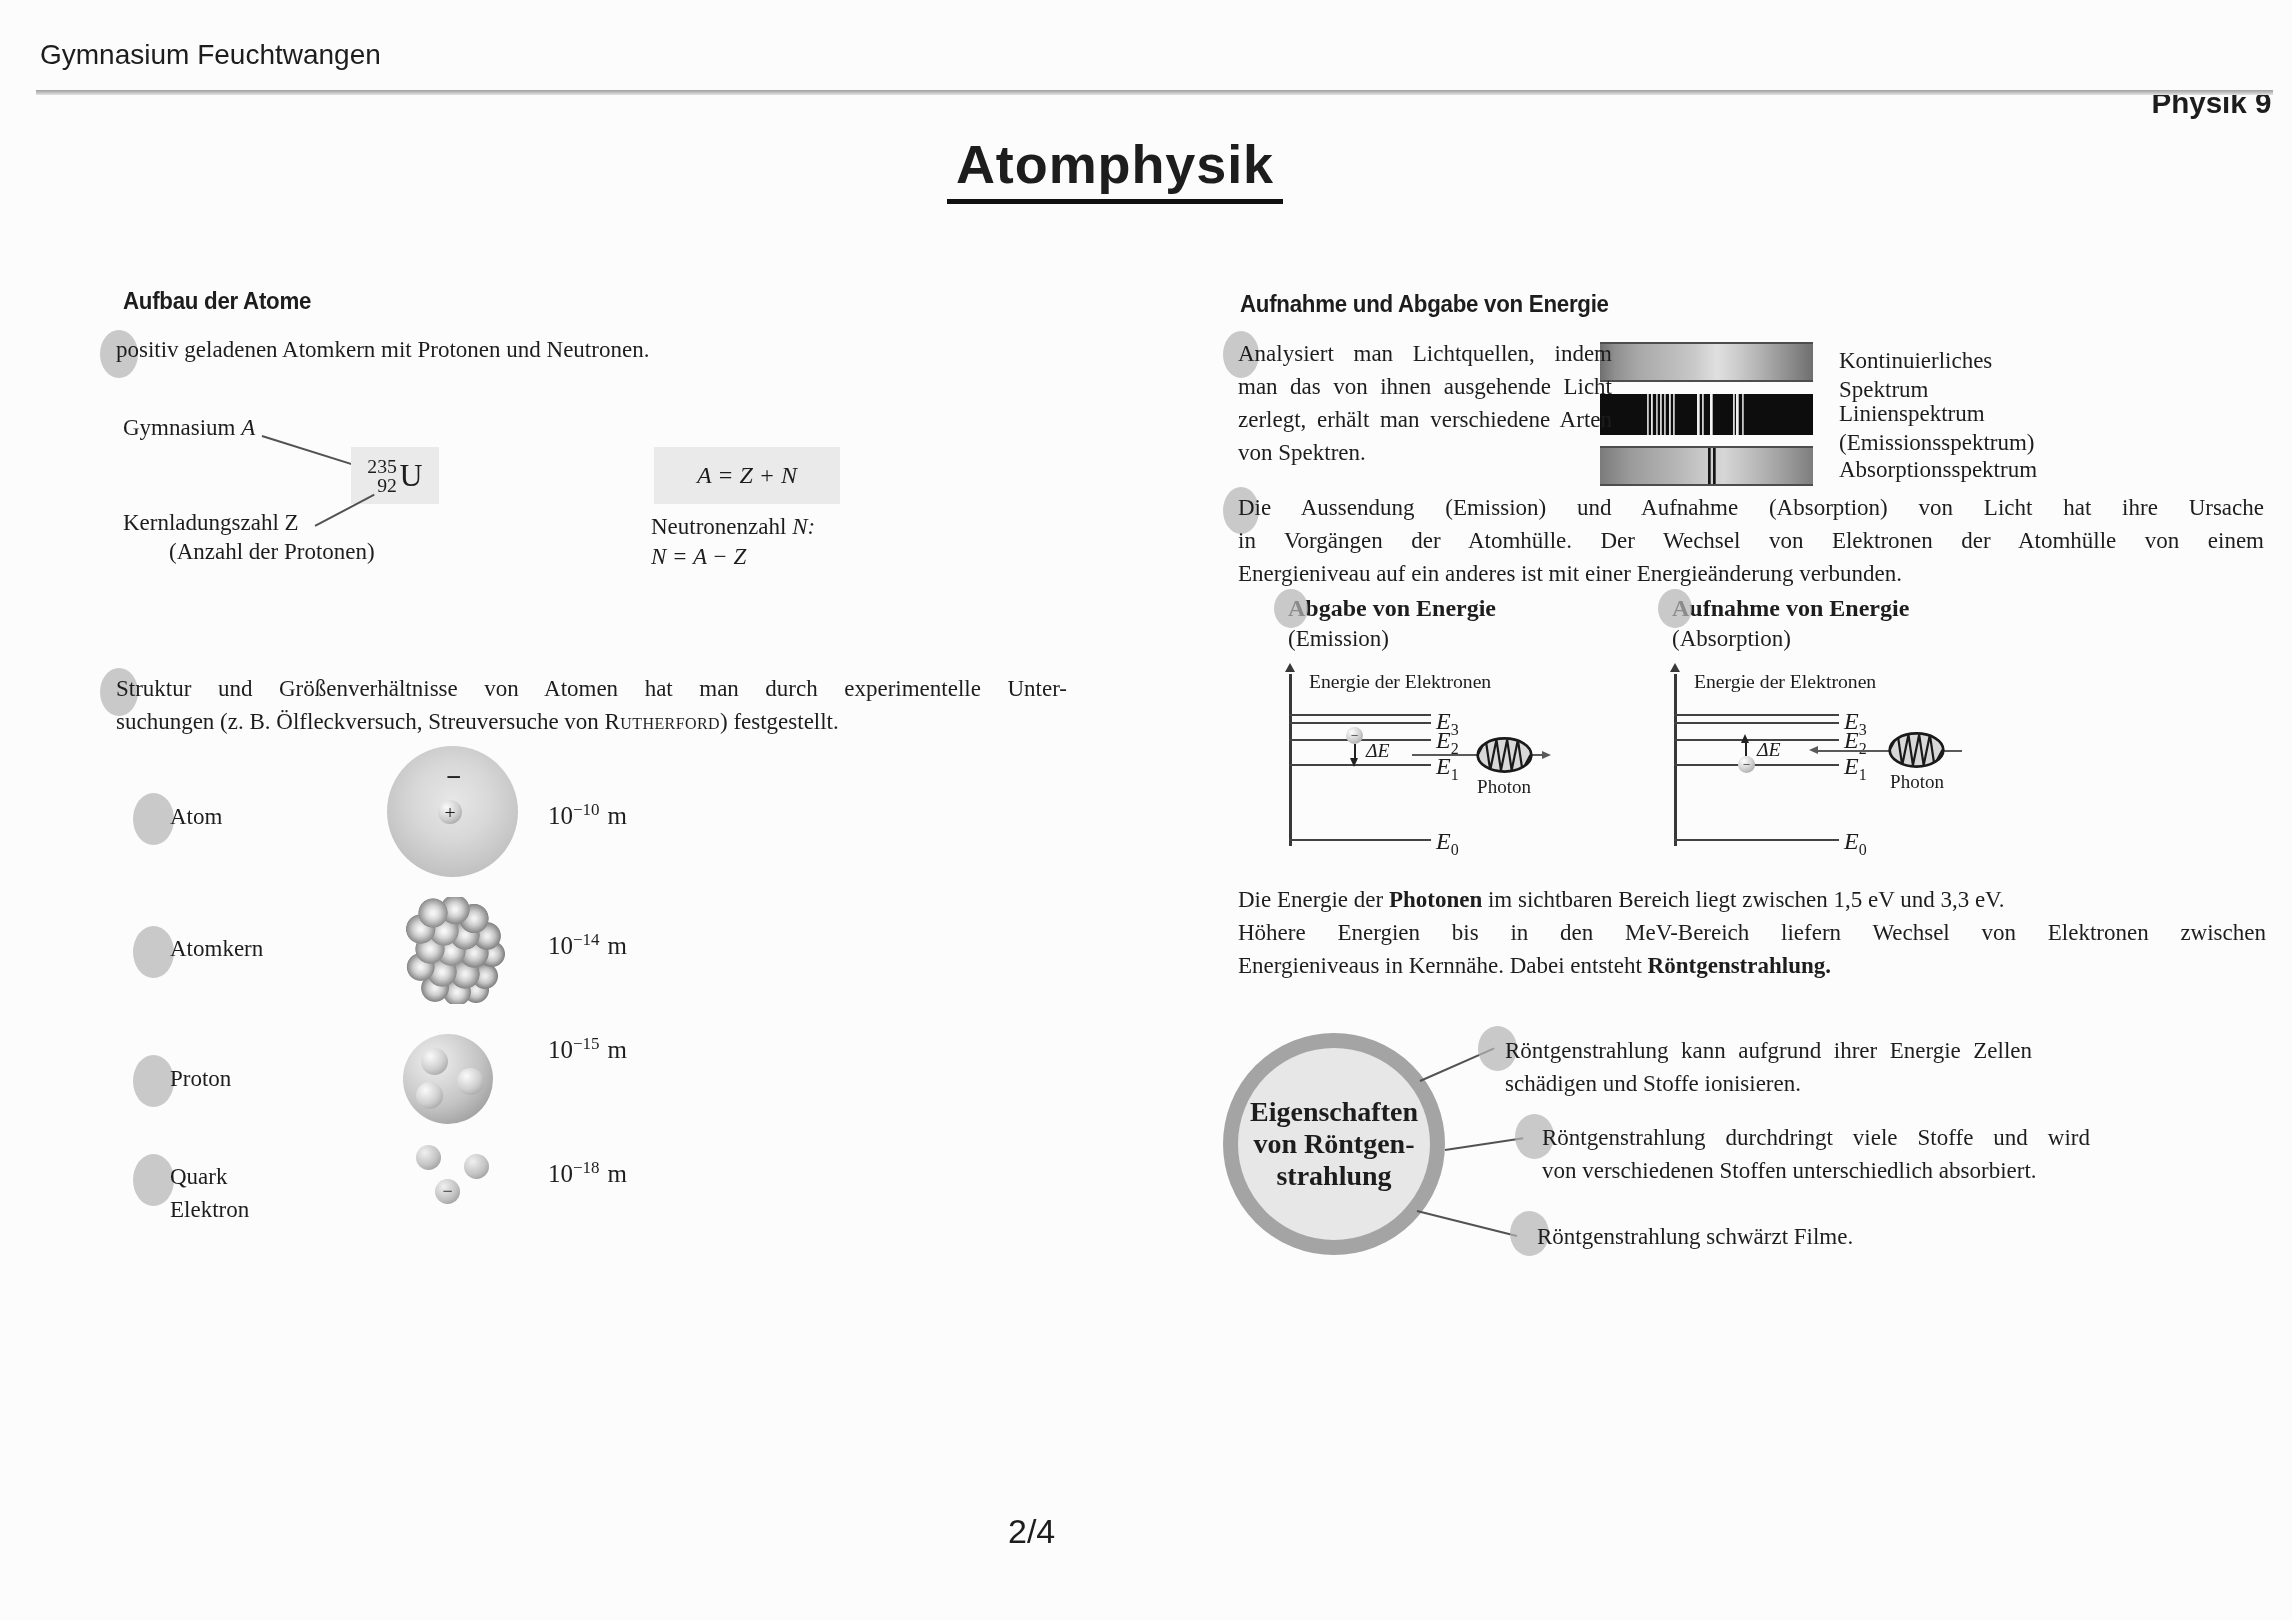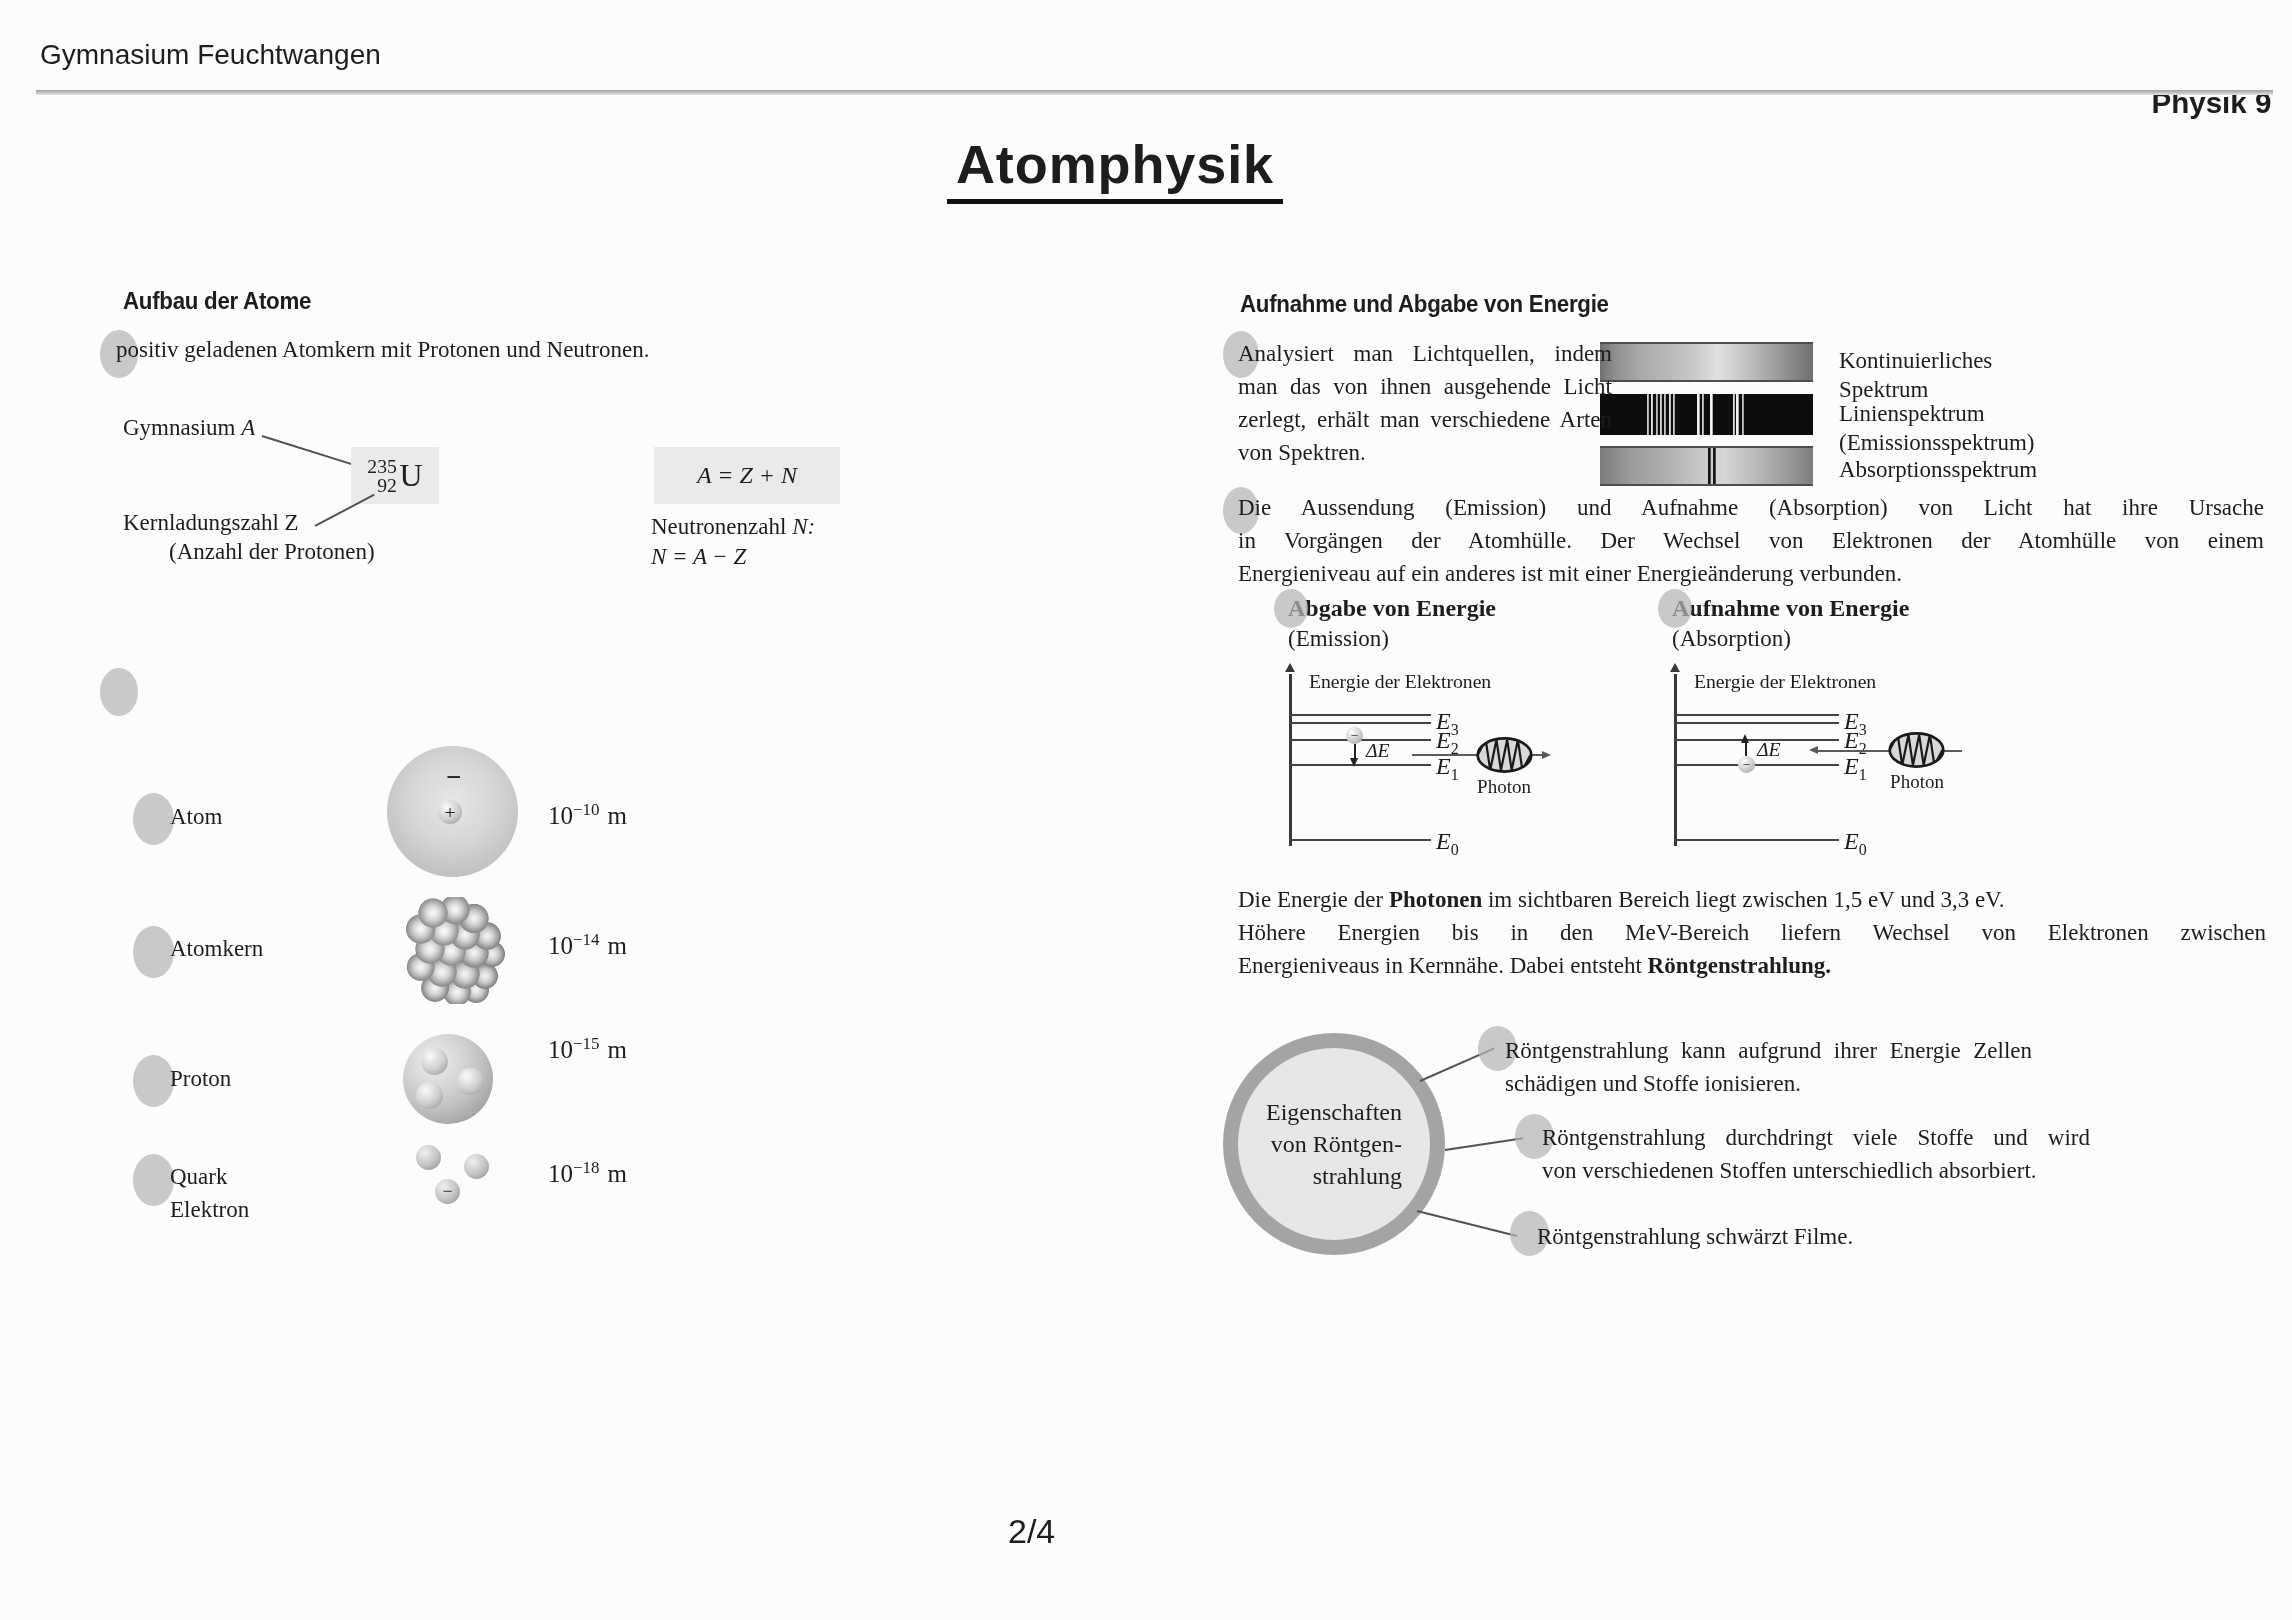--- a/index.html
+++ b/index.html
@@ -96,21 +96,21 @@
   .head-down{position:absolute;width:0;height:0;border-left:4.5px solid transparent;border-right:4.5px solid transparent;border-top:9px solid #222;}
   .head-up{position:absolute;width:0;height:0;border-left:4.5px solid transparent;border-right:4.5px solid transparent;border-bottom:9px solid #222;}
   .head-right{position:absolute;width:0;height:0;border-top:4.5px solid transparent;border-bottom:4.5px solid transparent;border-left:9.9px solid #5a5a5a;}
   .head-left{position:absolute;width:0;height:0;border-top:4.5px solid transparent;border-bottom:4.5px solid transparent;border-right:9.9px solid #5a5a5a;}
   .photon-lab{position:absolute;font-size:19px;text-align:center;width:64px;}
   .diag-title{position:absolute;font-size:24px;font-weight:bold;}
   .diag-sub{position:absolute;font-size:23px;}
   
   .xcircle{position:absolute;left:1223px;top:1033px;width:192px;height:192px;border-radius:50%;
     border:15px solid #a4a4a4;background:#e7e7e7;display:flex;align-items:center;justify-content:center;}
-  .xcircle-text{text-align:right;font-weight:normal;font-size:24px;line-height:32px;}
+  .xcircle-text{text-align:center;font-weight:bold;font-size:28px;line-height:32px;}
   .xb{position:absolute;font-size:23px;line-height:33px;z-index:2;}
   
   .footer{left:1008px;top:1512px;font-size:34px;}
 </style>
 </head>
 <body>
 
 <div class="page">
 
   <div class="abs sans hdr-school">Gymnasium Feuchtwangen</div>
@@ -140,20 +140,24 @@
   <div class="conn" style="left:315px;top:525px;width:67px;transform:rotate(-27.9deg);"></div>
   <div class="abs lbl" style="left:123px;top:510px;">Kernladungszahl Z</div>
   <div class="abs lbl" style="left:123px;top:539px;margin-left:46px;">(Anzahl der Protonen)</div>
   <div class="abs gbox formula" style="left:654px;top:447px;width:186px;height:57px;">
       <span>A = Z + N</span>
     </div>
   <div class="abs lbl" style="left:651px;top:514px;"><span>Neutronenzahl </span><i>N:</i></div>
   <div class="abs lbl" style="left:651px;top:544px;font-style:italic;">N = A − Z</div>
 
   <div class="pmark" style="left:100px;top:668px;width:38px;height:48px;"></div>
+  <div class="abs para" style="left:116px;top:672px;width:951px;">
+    <div class="line j"><span>Struktur und Größenverhältnisse von Atomen hat man durch experimentelle Unter-</span></div>
+    <div class="line"><span>suchungen (z. B. Ölfleckversuch, Streuversuche von </span><span class="sc">Rutherford</span><span>) festgestellt.</span></div>
+  </div>
 
   <div>
 
     <div class="pmark" style="left:133px;top:793px;width:41px;height:52px;"></div>
     <div class="abs para" style="left:170px;top:800px;">Atom</div>
     <div class="sphere atom-big" style="left:387px;top:746px;width:131px;height:131px;">
       <div class="abs minusbar" style="left:59px;top:27px;">−</div>
       <div class="sphere shiny" style="left:51px;top:54px;width:24px;height:24px;display:flex;align-items:center;justify-content:center;font-size:19.7px;color:#1a1a1a;">
           <span>+</span>
         </div>

